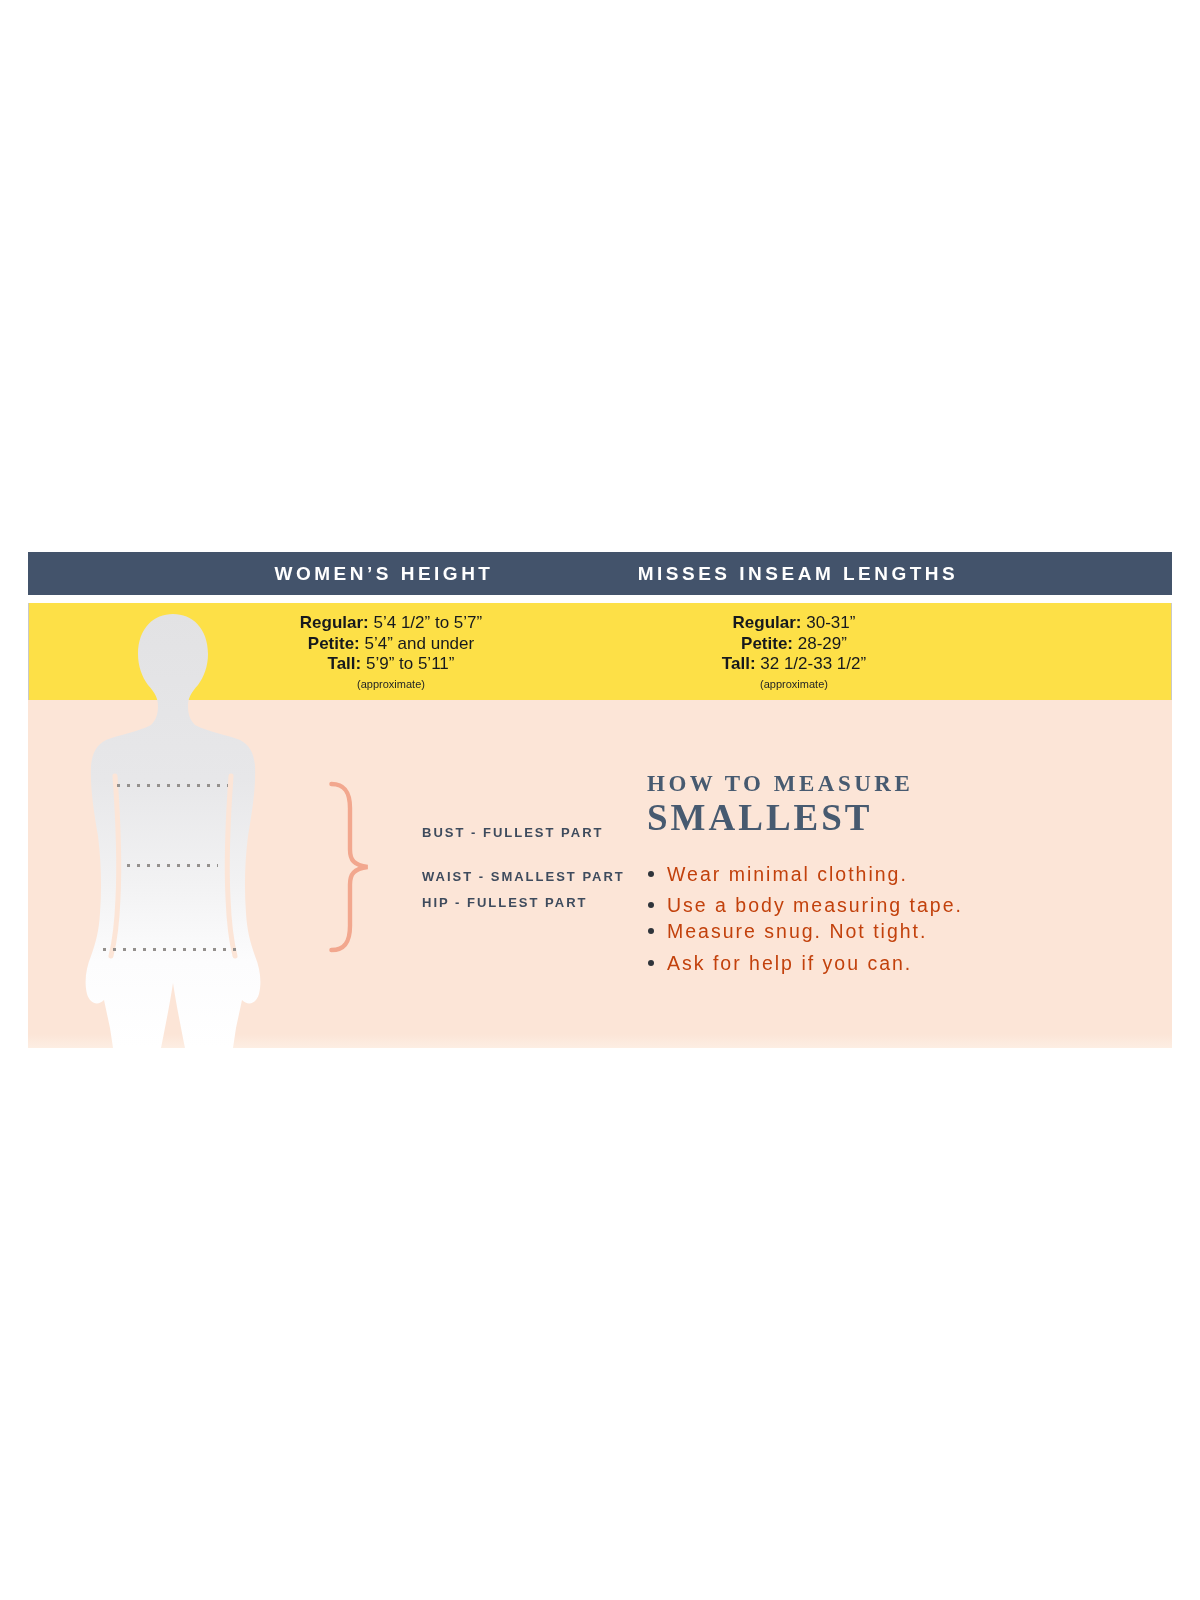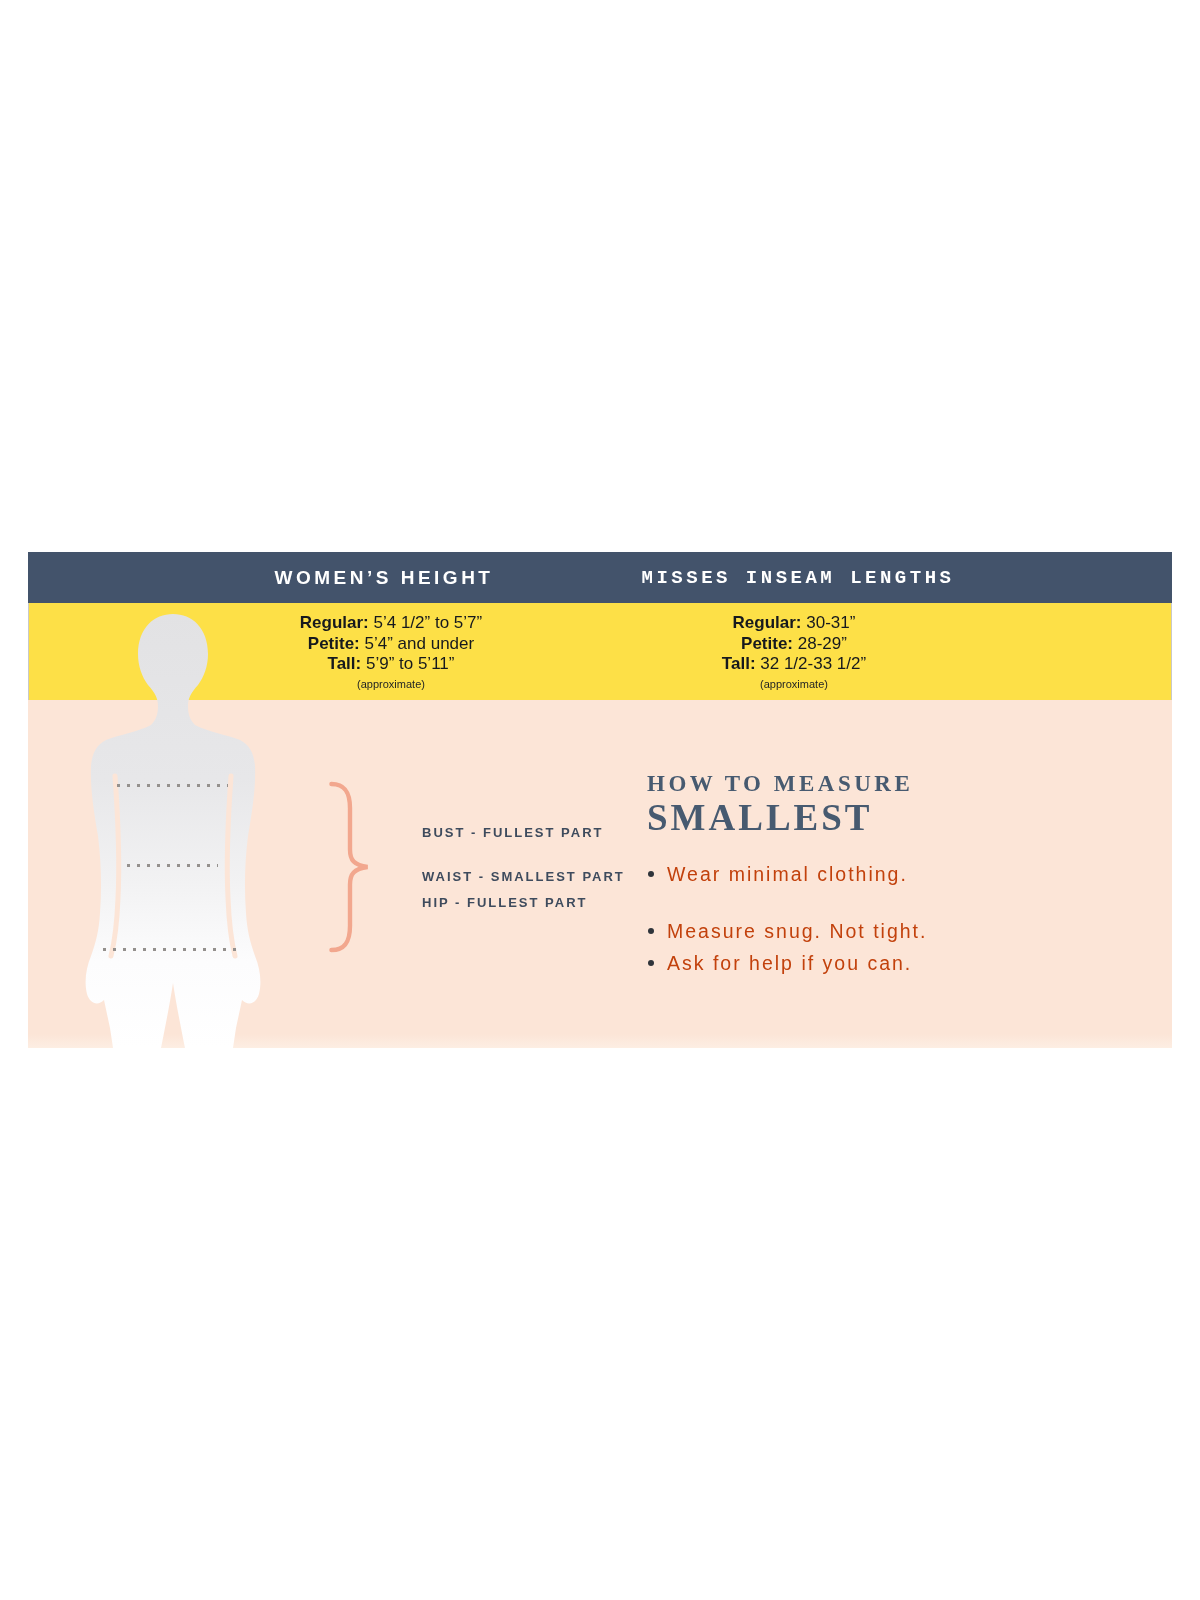--- a/index.html
+++ b/index.html
@@ -1,25 +1,25 @@
 <!DOCTYPE html>
 <html><head>
 <meta charset="utf-8">
 <style>
   html,body{margin:0;padding:0;background:#ffffff;}
   body{width:1200px;height:1600px;position:relative;font-family:"Liberation Sans",sans-serif;overflow:hidden;}
 
   .guide{position:absolute;left:28px;top:552px;width:1144px;height:496px;}
 
   
-  .bar{position:absolute;left:0;top:0;width:1144px;height:51px;background:#43536b;}
+  .bar{position:absolute;left:0;top:0;width:1144px;height:43px;background:#43536b;}
   .bar-title{position:absolute;top:50%;transform:translate(-50%,-50%);
     color:#ffffff;font-weight:bold;font-size:19px;letter-spacing:3.5px;white-space:nowrap;}
   .bar-title.left{left:356px;}
-  .bar-title.right{left:770px;font-family:Liberation Mono, monospace;}
+  .bar-title.right{left:770px;}
 
   
   .specs-row{position:absolute;left:0;top:51px;width:1142px;height:97px;background:#fde047;
     border-left:1px solid #c9c9c9;border-right:1px solid #c9c9c9;}
   .spec-block{position:absolute;top:10px;transform:translateX(-50%);text-align:center;
     color:#16191d;font-size:17px;line-height:20.5px;white-space:nowrap;}
   .spec-block.left{left:362px;}
   .spec-block.right{left:765px;}
   .spec-line b{font-weight:bold;}
   .approx{font-size:11px;line-height:15px;margin-top:2px;color:#1d2023;}
@@ -141,20 +141,24 @@
 
   <div class="howto-title">
     <div class="howto-line1">HOW TO MEASURE</div>
     <div class="howto-line2">SMALLEST</div>
   </div>
 
   <div class="bullet-row b1">
     <span class="dot"></span>
     <span class="txt">Wear minimal clothing.</span>
   </div>
+  <div class="bullet-row b2">
+    <span class="dot"></span>
+    <span class="txt">Use a body measuring tape.</span>
+  </div>
   <div class="bullet-row b3">
     <span class="dot"></span>
     <span class="txt">Measure snug. Not tight.</span>
   </div>
   <div class="bullet-row b4">
     <span class="dot"></span>
     <span class="txt">Ask for help if you can.</span>
   </div>
 
 </div>

